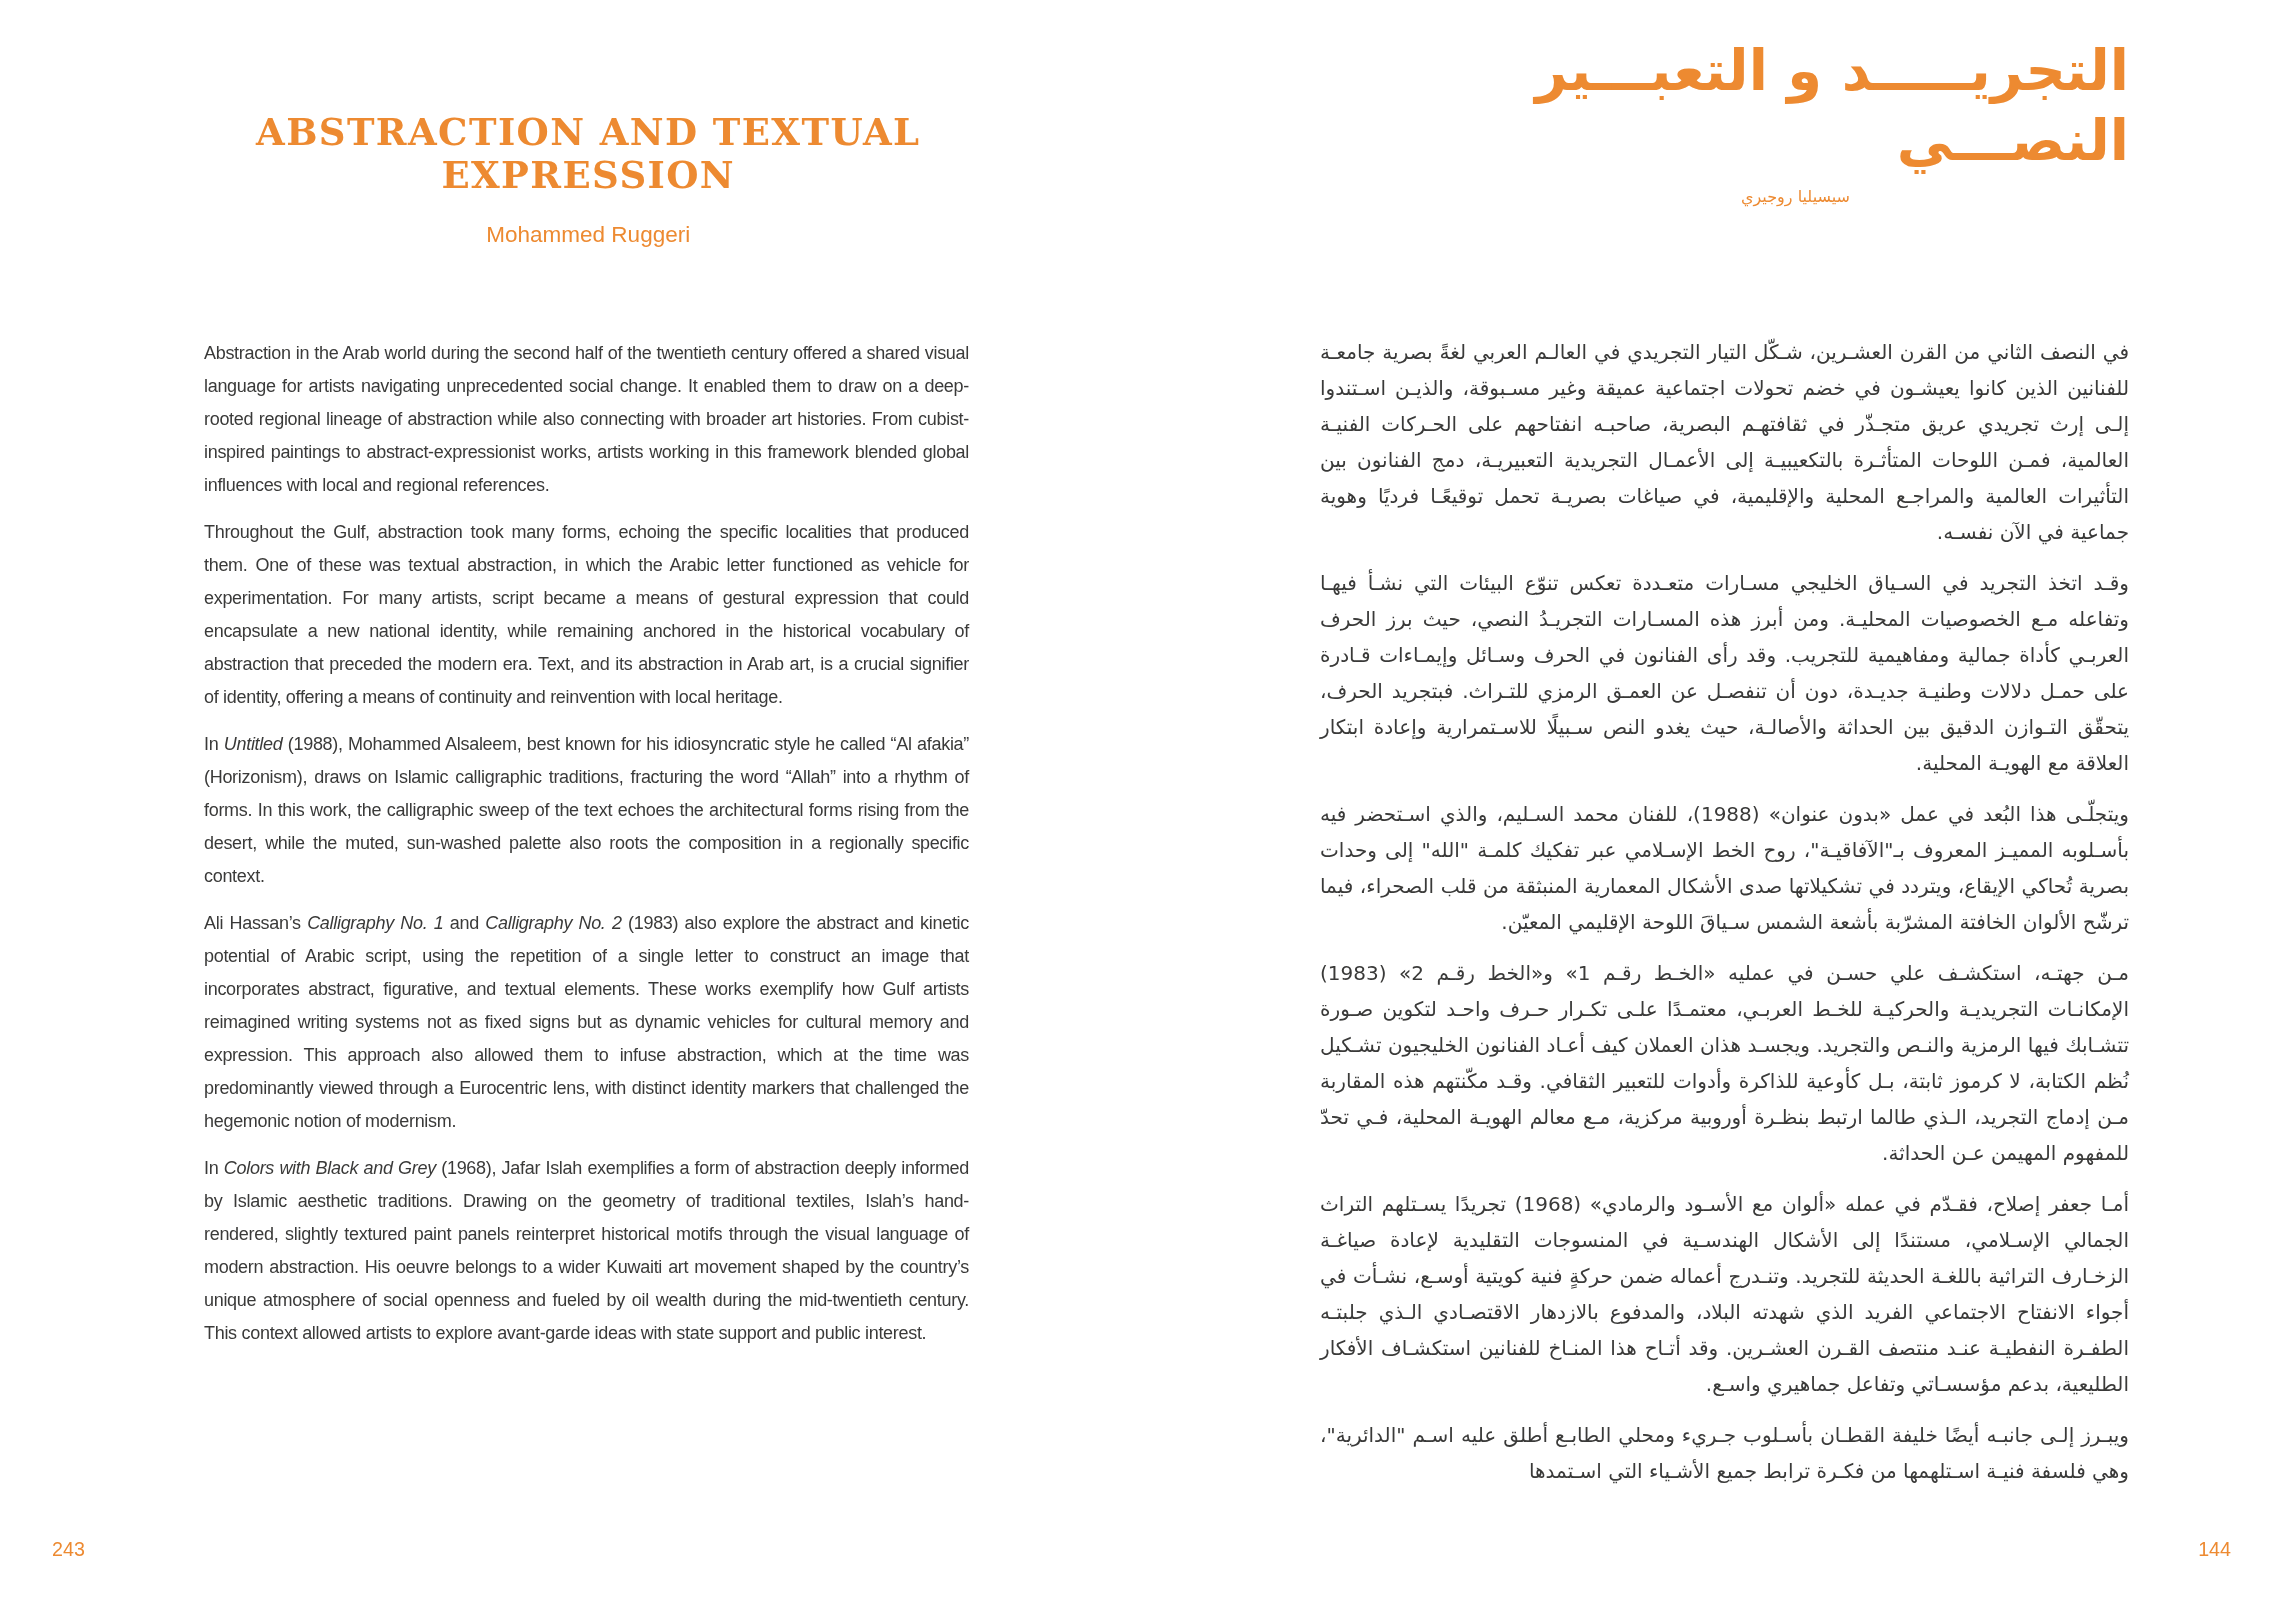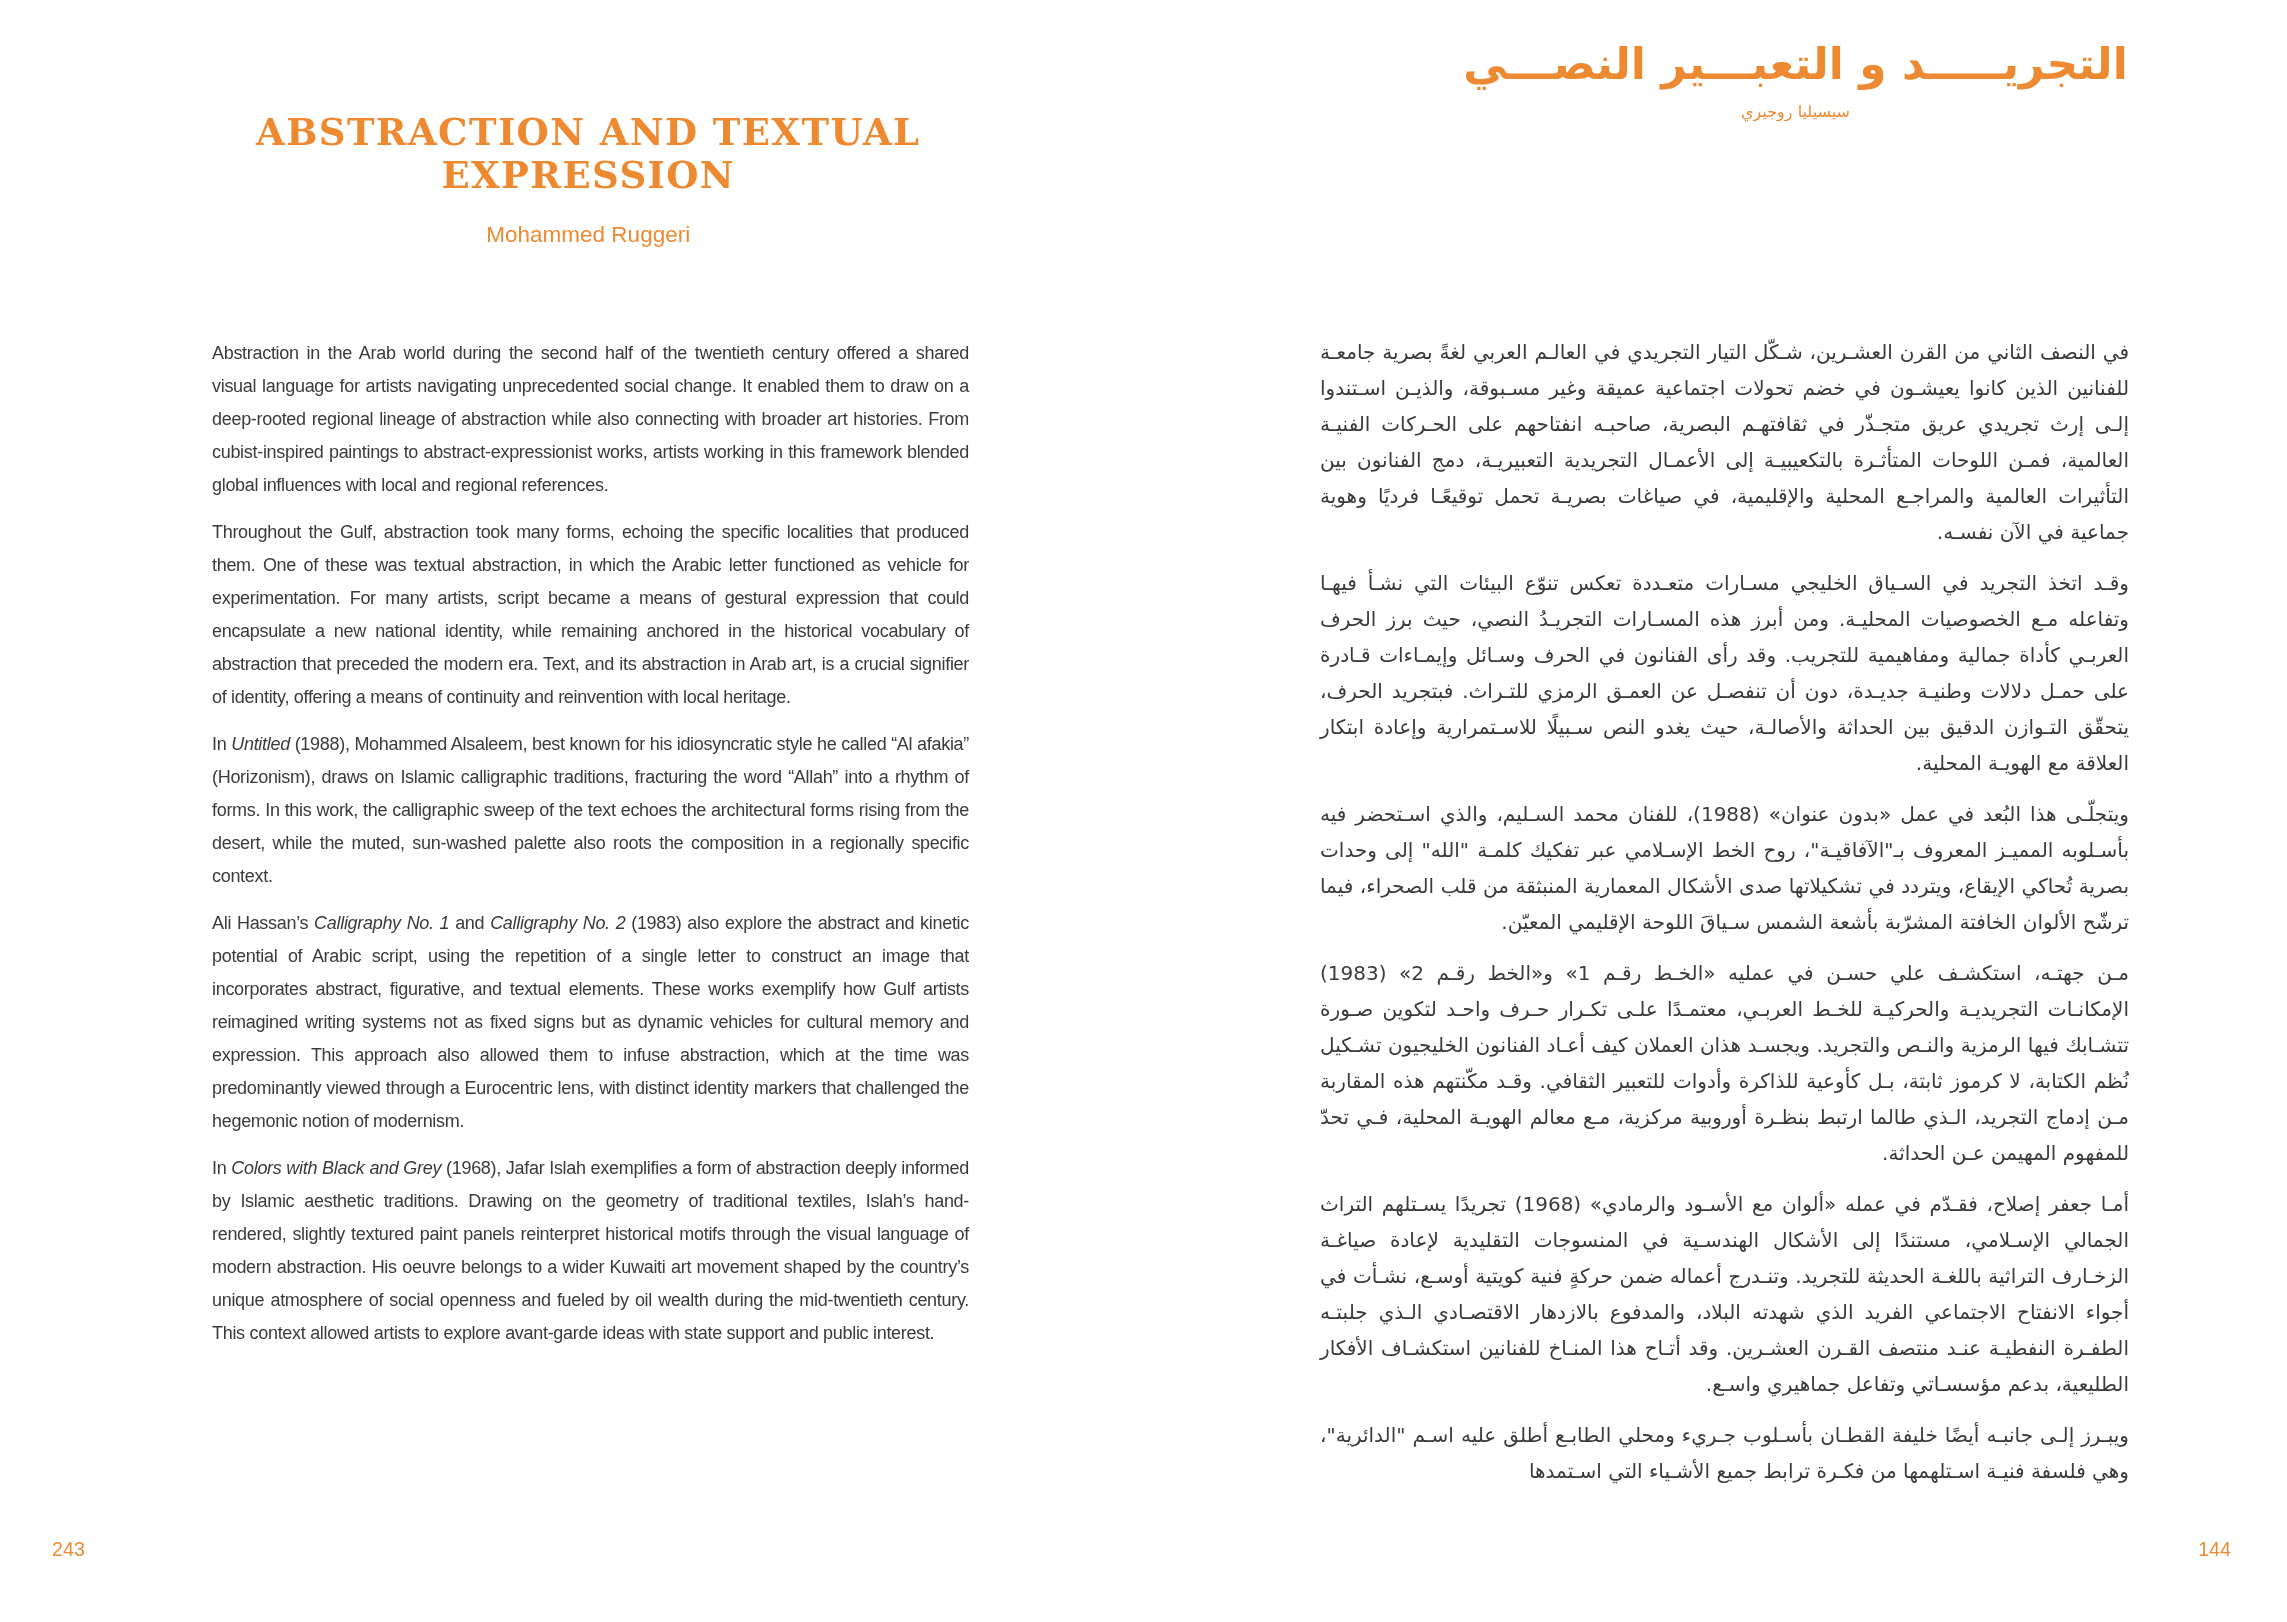--- a/index.html
+++ b/index.html
@@ -48,36 +48,35 @@
     color:var(--accent);
   }
   .body-en{
     position:absolute;top:337px;left:204px;width:765px;
     font-size:18px;
     line-height:33px;
     letter-spacing:-0.3px;
     text-align:justify;
     color:var(--body-text);
   }
-  .body-en p{margin:0 0 14px 8px;}
+  .body-en p{margin:0 0 14px 0;}
   .it{font-style:italic;}
   
   .title-block-ar{
     position:absolute;top:36px;right:158px;width:667px;
     direction:rtl;
     text-align:right;
   }
   .title-ar{
     margin:0;
     font-family:"DejaVu Sans",sans-serif;
     font-weight:bold;
-    font-size:44px;
+    font-size:56px;
     line-height:1.25;
     color:var(--accent);
-    text-align:center;
   }
   .author-ar{
     margin-top:11.2px;
     text-align:center;
     font-size:16px;
     color:var(--accent);
     font-family:"DejaVu Sans",sans-serif;
   }
   .body-ar{
     position:absolute;top:334px;right:158px;width:809px;

